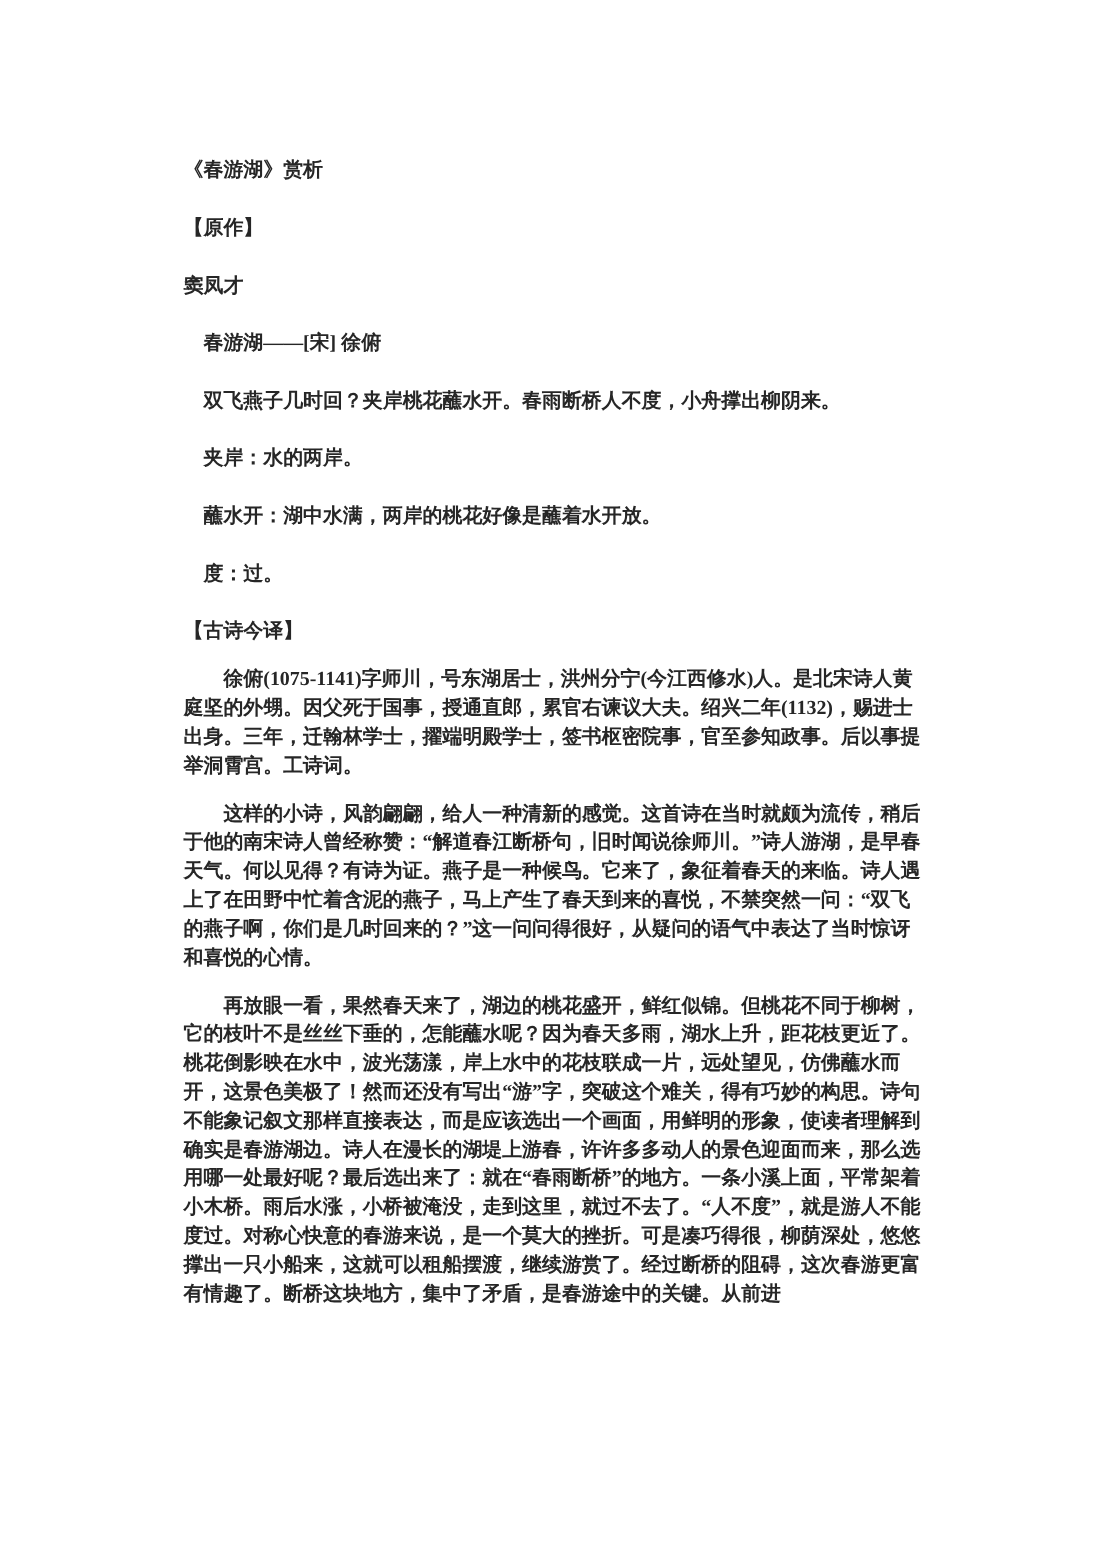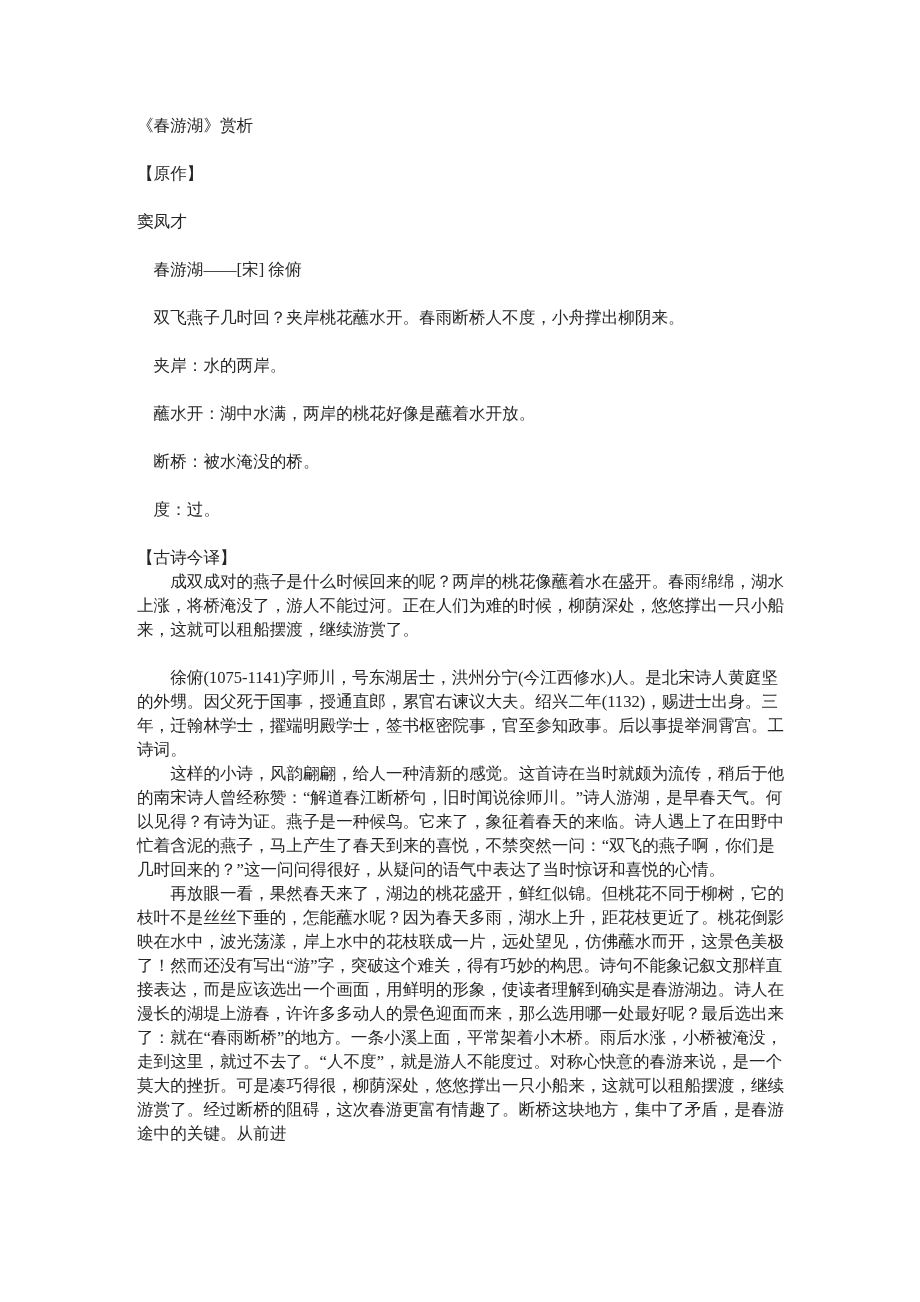--- a/index.html
+++ b/index.html
@@ -18,23 +18,23 @@
   .doc {
     position: absolute;
     left: 137px;
     top: 114px;
     width: 651px;
     font-size: 16.6px;
     line-height: 24px;
     letter-spacing: 0;
   }
   .doc p {
-    margin: 0;
+    margin: 16px;
     padding: 0;
-    font-weight: normal;
+    font-weight: bold;
   }
   .gap { margin-bottom: 24px !important; }
   .ind1 { text-indent: 1em; }
   .ind2 { text-indent: 2em; }
 </style>
 </head>
 <body>
 
 <div class="doc">
 
@@ -46,27 +46,25 @@
 
   <p class="gap ind1">春游湖——[宋] 徐俯</p>
 
   <p class="gap ind1">双飞燕子几时回？夹岸桃花蘸水开。春雨断桥人不度，小舟撑出柳阴来。</p>
 
 
   <p class="gap ind1">夹岸：水的两岸。</p>
 
   <p class="gap ind1">蘸水开：湖中水满，两岸的桃花好像是蘸着水开放。</p>
 
-  <p class="gap ind1">断桥：被水淹没的桥。</p>
 
   <p class="gap ind1">度：过。</p>
 
   <p>【古诗今译】</p>
 
-  <p class="gap ind2">成双成对的燕子是什么时候回来的呢？两岸的桃花像蘸着水在盛开。春雨绵绵，湖水上涨，将桥淹没了，游人不能过河。正在人们为难的时候，柳荫深处，悠悠撑出一只小船来，这就可以租船摆渡，继续游赏了。</p>
 
 
   <p class="ind2">徐俯(1075-1141)字师川，号东湖居士，洪州分宁(今江西修水)人。是北宋诗人黄庭坚的外甥。因父死于国事，授通直郎，累官右谏议大夫。绍兴二年(1132)，赐进士出身。三年，迁翰林学士，擢端明殿学士，签书枢密院事，官至参知政事。后以事提举洞霄宫。工诗词。</p>
 
   <p class="ind2">这样的小诗，风韵翩翩，给人一种清新的感觉。这首诗在当时就颇为流传，稍后于他的南宋诗人曾经称赞：“解道春江断桥句，旧时闻说徐师川。”诗人游湖，是早春天气。何以见得？有诗为证。燕子是一种候鸟。它来了，象征着春天的来临。诗人遇上了在田野中忙着含泥的燕子，马上产生了春天到来的喜悦，不禁突然一问：“双飞的燕子啊，你们是几时回来的？”这一问问得很好，从疑问的语气中表达了当时惊讶和喜悦的心情。</p>
 
   <p class="ind2">再放眼一看，果然春天来了，湖边的桃花盛开，鲜红似锦。但桃花不同于柳树，它的枝叶不是丝丝下垂的，怎能蘸水呢？因为春天多雨，湖水上升，距花枝更近了。桃花倒影映在水中，波光荡漾，岸上水中的花枝联成一片，远处望见，仿佛蘸水而开，这景色美极了！然而还没有写出“游”字，突破这个难关，得有巧妙的构思。诗句不能象记叙文那样直接表达，而是应该选出一个画面，用鲜明的形象，使读者理解到确实是春游湖边。诗人在漫长的湖堤上游春，许许多多动人的景色迎面而来，那么选用哪一处最好呢？最后选出来了：就在“春雨断桥”的地方。一条小溪上面，平常架着小木桥。雨后水涨，小桥被淹没，走到这里，就过不去了。“人不度”，就是游人不能度过。对称心快意的春游来说，是一个莫大的挫折。可是凑巧得很，柳荫深处，悠悠撑出一只小船来，这就可以租船摆渡，继续游赏了。经过断桥的阻碍，这次春游更富有情趣了。断桥这块地方，集中了矛盾，是春游途中的关键。从前进</p>
 
 </div>
 

